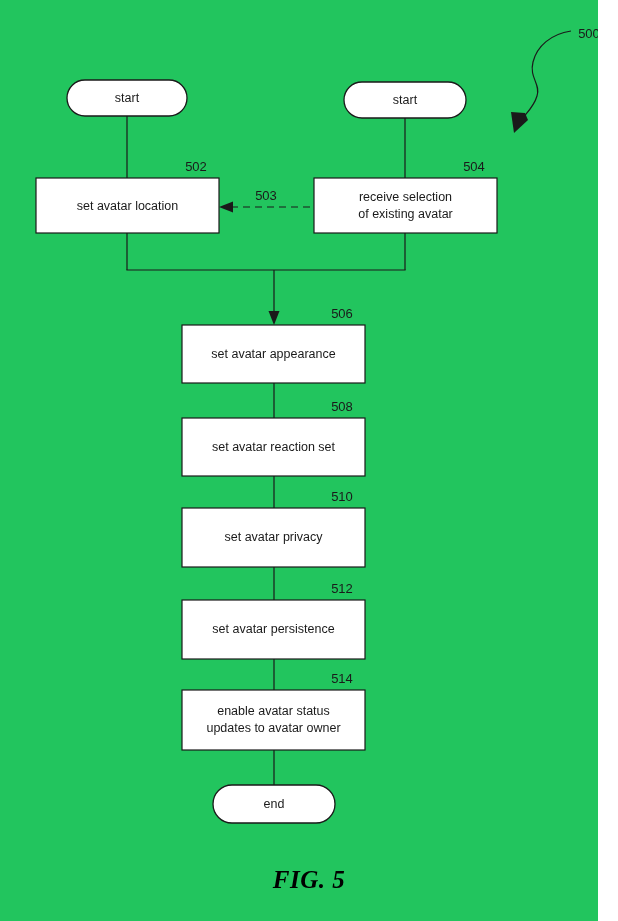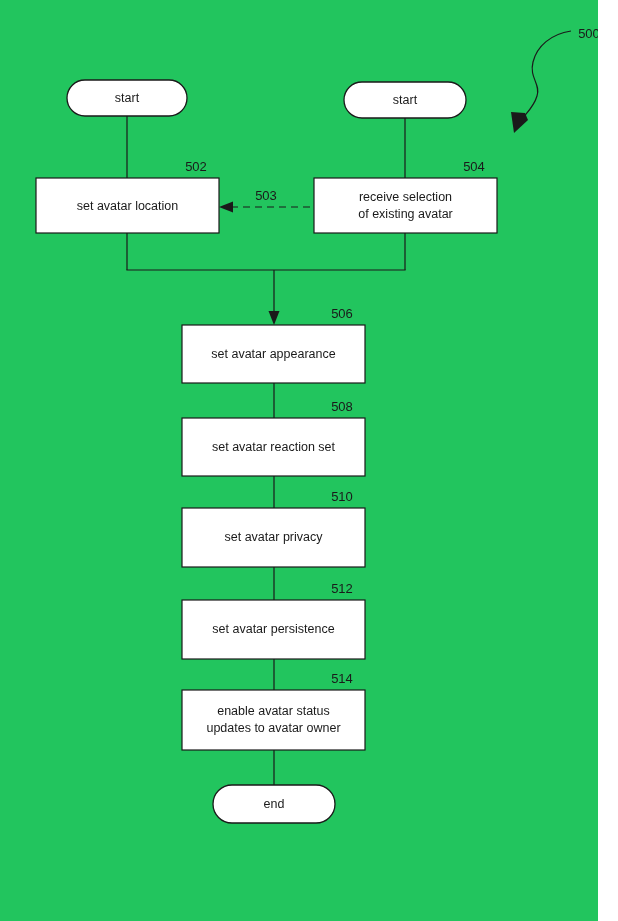--- a/index.html
+++ b/index.html
@@ -187,14 +187,15 @@
 
     <line class="flow-line" x1="274" y1="750" x2="274" y2="785"></line>
 
     <g>
       <rect class="node-terminal" x="213" y="785" width="122" height="38" rx="19" ry="19"></rect>
       <text class="terminal-label" x="274" y="805">end</text>
     </g>
 
   </svg>
 
+  <div class="fig-caption" style="top: 866px;">FIG. 5</div>
 
 </div>
 
 </body></html>

